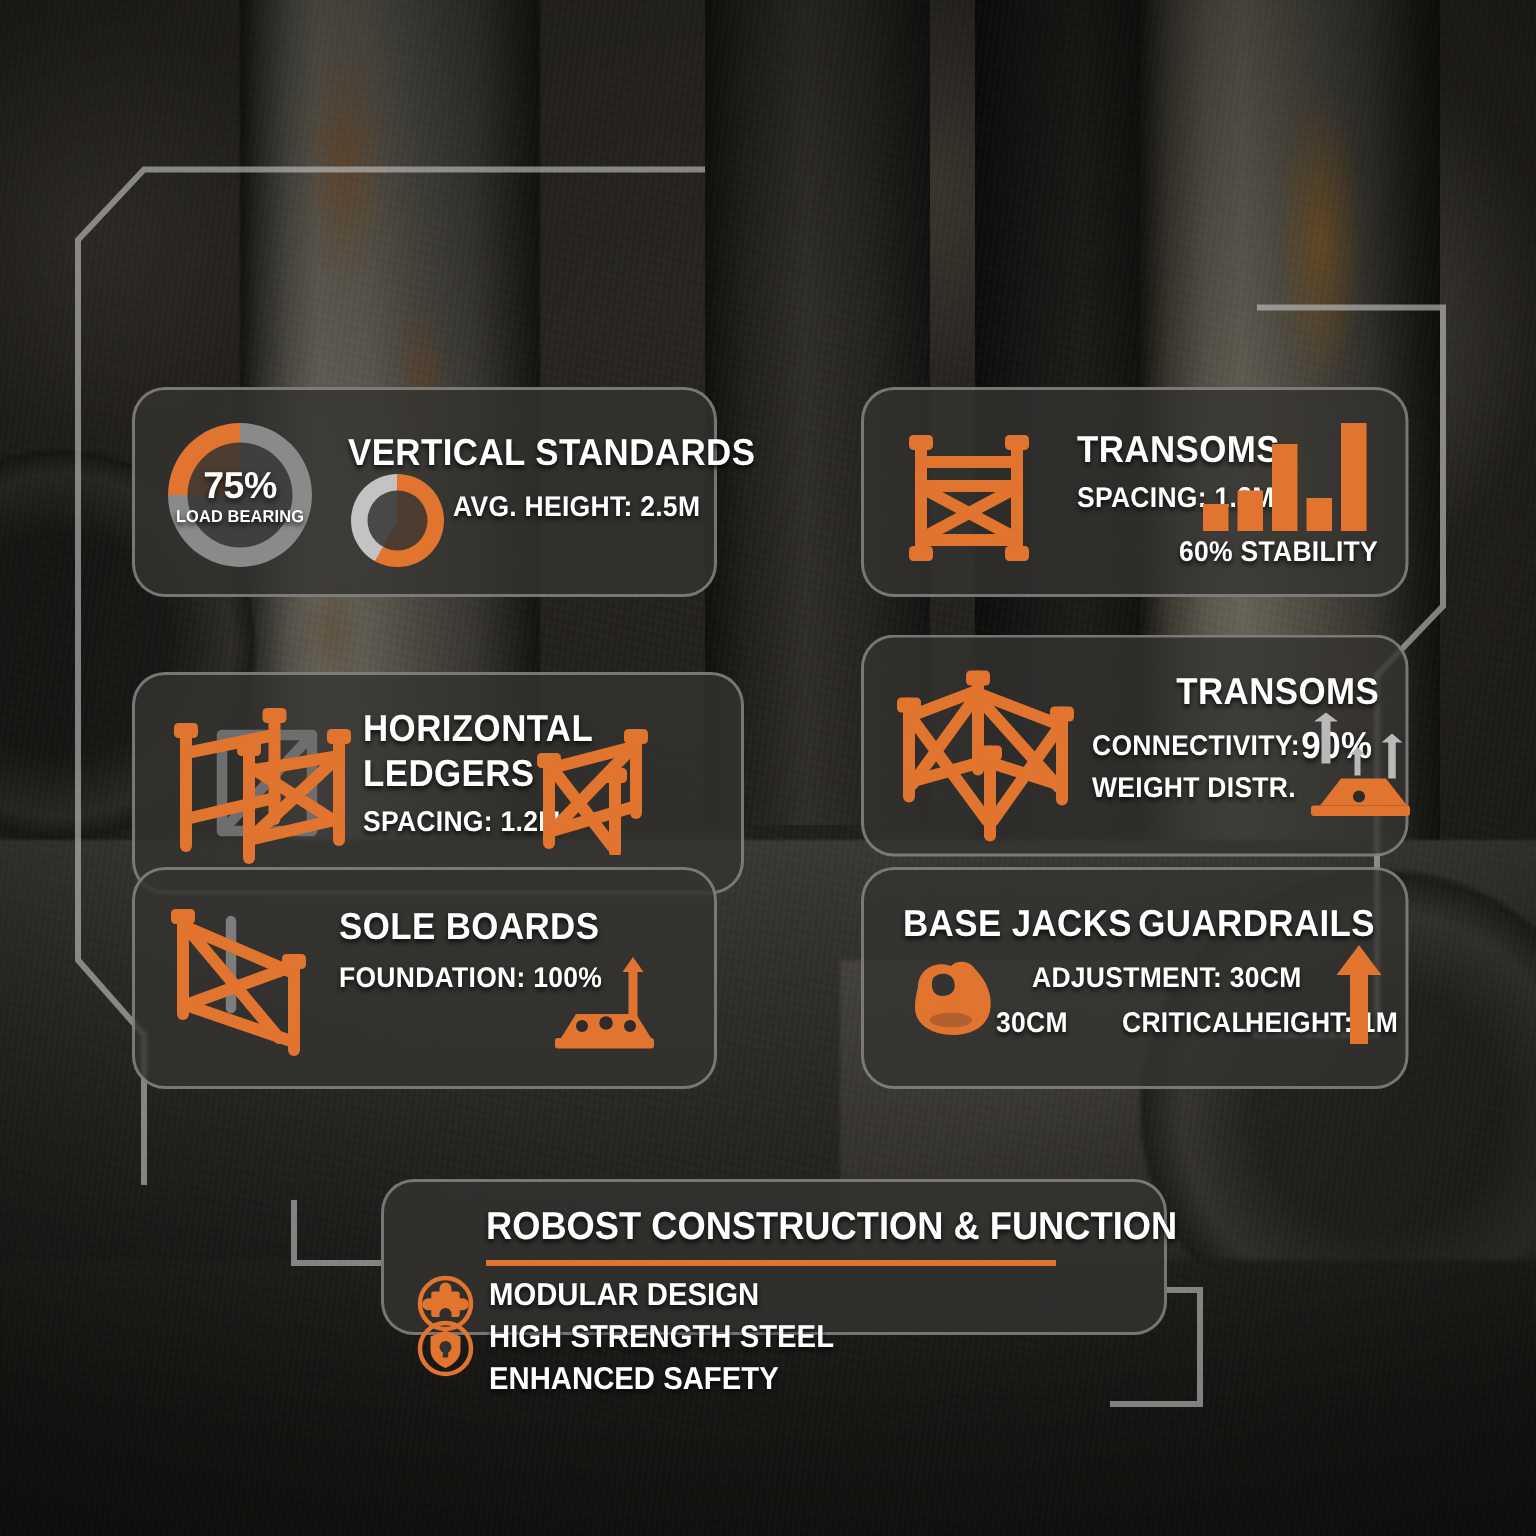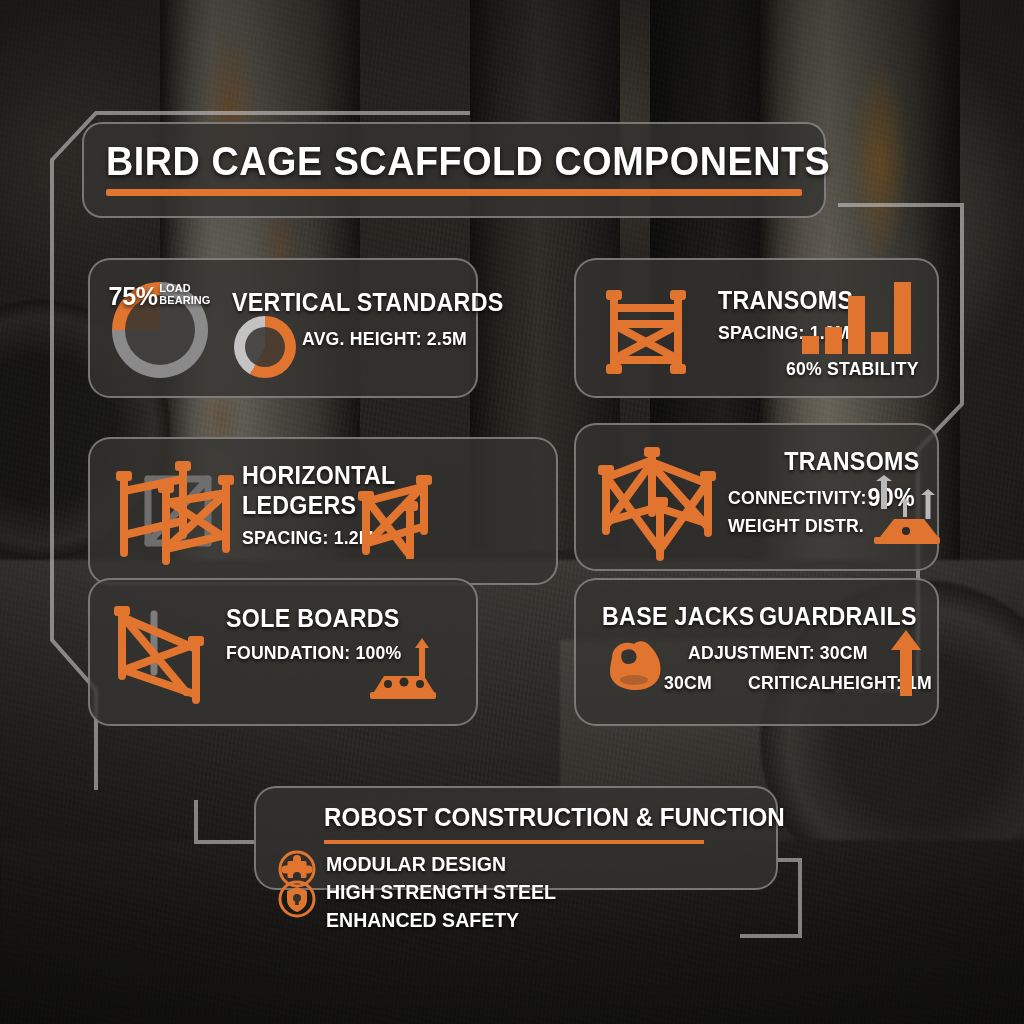--- a/index.html
+++ b/index.html
@@ -170,39 +170,39 @@
     letter-spacing: .2px; transform: scaleX(.93);
     transform-origin: left center;
     text-shadow: 0 2px 4px rgba(0,0,0,.8);
     white-space: nowrap;
   }
   .csub.right { transform-origin: right center; }
 
   
   #card-vertical   { left: 88px;  top: 258px; width: 390px; height: 140px; }
   #card-transoms1  { left: 574px; top: 258px; width: 365px; height: 140px; }
-  #card-ledgers    { left: 88px;  top: 437px; width: 470px; height: 148px; }
+  #card-ledgers    { left: 88px;  top: 448px; width: 408px; height: 148px; }
   #card-transoms2  { left: 574px; top: 423px; width: 365px; height: 148px; }
   #card-sole       { left: 88px;  top: 578px; width: 390px; height: 148px; }
   #card-base       { left: 574px; top: 578px; width: 365px; height: 148px; padding-left: 24px; }
   #card-footer     { left: 254px; top: 786px; width: 524px; height: 104px; }
 
   .abs { position: absolute; }
 
   
   .donut { position: absolute; border-radius: 50%; }
   .donut .hole {
     position: absolute; inset: 13px; border-radius: 50%;
     background: rgba(52,51,49,.86);
   }
   .donut .hole.thin { inset: 11px; }
   .donut-label {
     position: absolute; inset: 0;
-    display: flex; flex-direction: row;
-    justify-content: center;
+    display: flex; flex-direction: column;
+    align-items: center; justify-content: center;
     color: #fff; text-shadow: 0 2px 4px rgba(0,0,0,.8);
   }
   .donut-pct { font-size: 25px; font-weight: bold; letter-spacing: -.3px; }
   .donut-cap { font-size: 11.5px; font-weight: bold; letter-spacing: .1px; transform: scaleX(.95); }
 
   
   .bars { position: absolute; display: flex; align-items: flex-end; gap: 6px; }
   .bar { width: 17px; background: #e1742e; }
 
   
@@ -252,24 +252,20 @@
       <path d="M 470 113 L 96 113 L 52 160 L 52 640 L 96 690 L 96 790"></path>
 
       <path d="M 838 205 L 962 205 L 962 404 L 918 450 L 918 690 L 836 690"></path>
 
       <path d="M 254 842 L 196 842 L 196 800"></path>
 
       <path d="M 778 860 L 800 860 L 800 936 L 740 936"></path>
     </g>
   </svg>
 
-  <div class="card" id="title-card">
-    <div id="title-text">BIRD CAGE SCAFFOLD COMPONENTS</div>
-    <div id="title-rule"></div>
-  </div>
 
   <div class="card" id="card-vertical">
 
     <div class="donut" style="left:22px; top:22px; width:96px; height:96px;
                 background: conic-gradient(from 0deg, #8a8a8a 0deg 270deg, #e1742e 270deg 360deg);">
       <div class="hole"></div>
       <div class="donut-label">
         <span class="donut-pct">75%</span>
         <span class="donut-cap">LOAD BEARING</span>
       </div>

